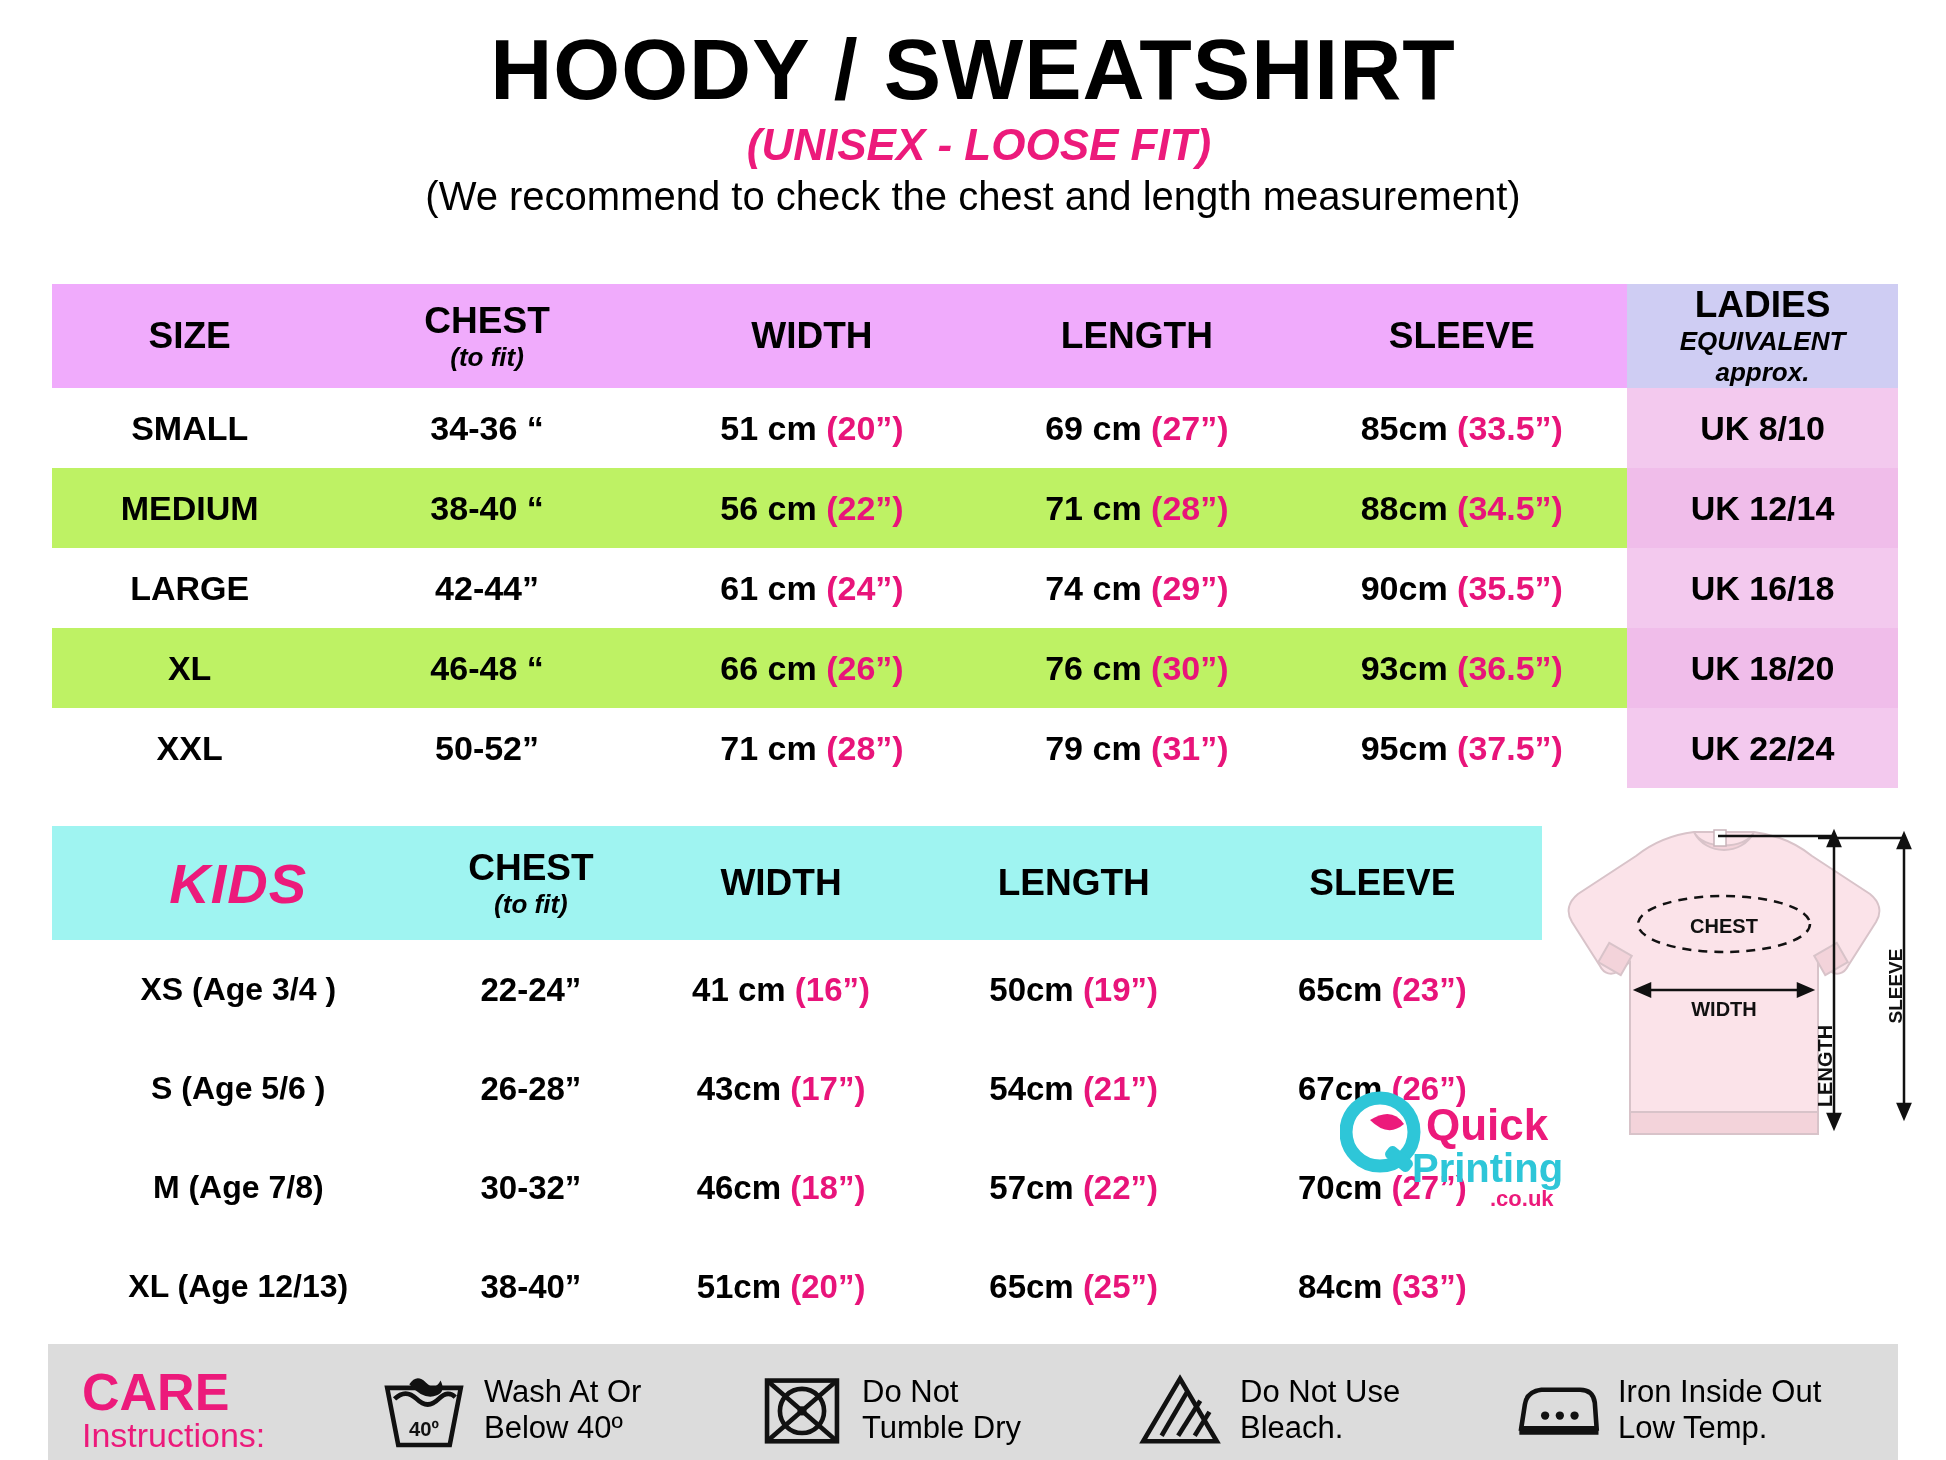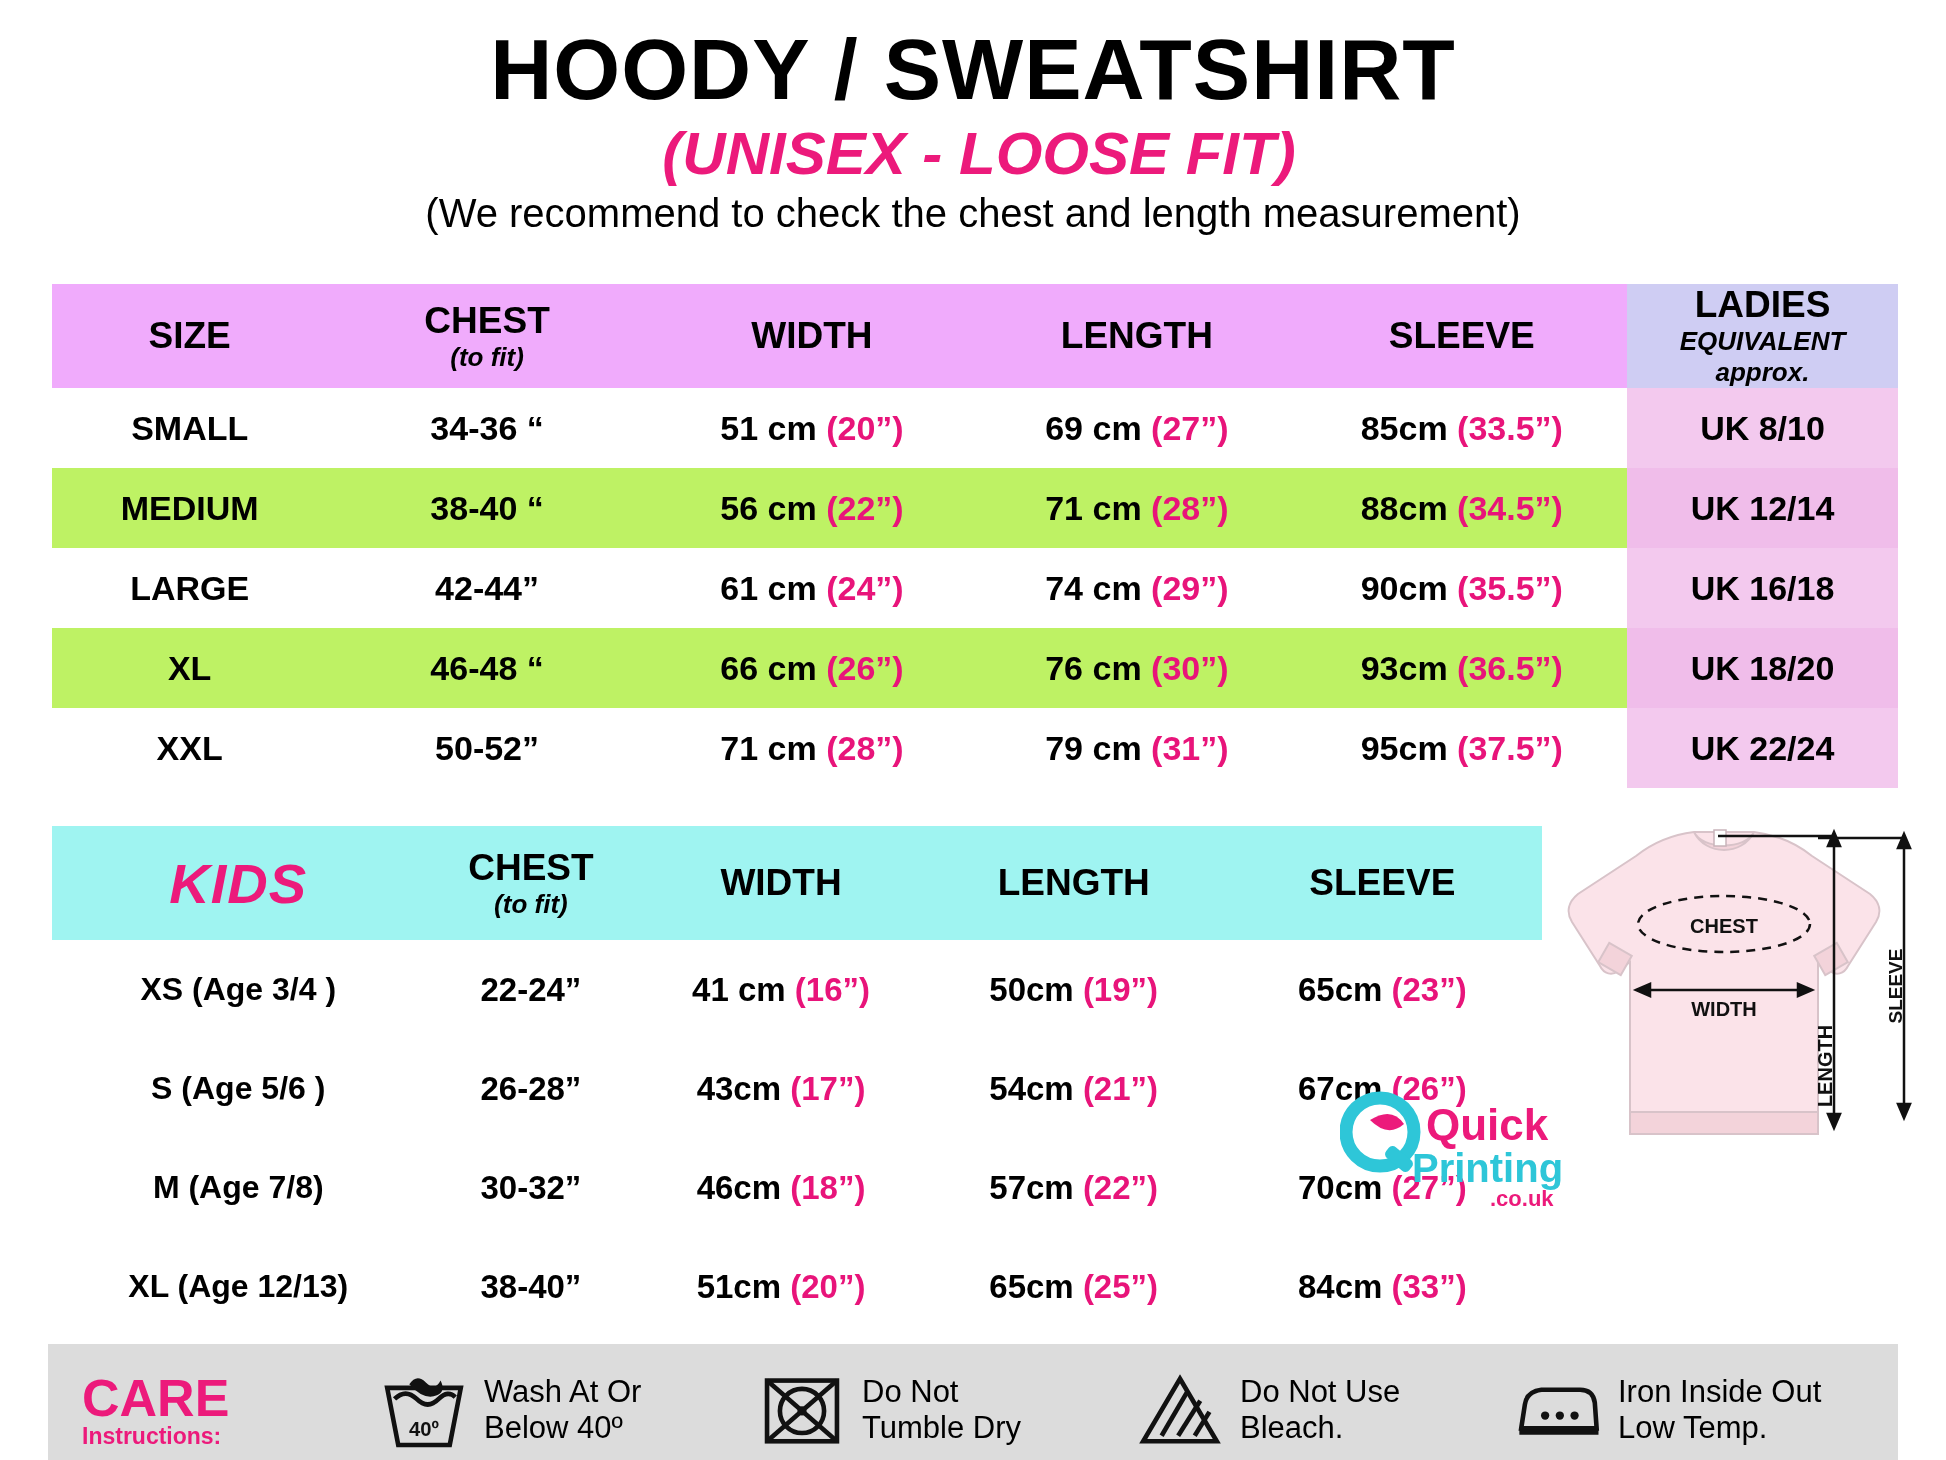--- a/index.html
+++ b/index.html
@@ -25,21 +25,21 @@
   .title {
     text-align: center;
     font-size: 86px;
     font-weight: bold;
     letter-spacing: 1px;
     line-height: 1.0;
     margin-top: 26px;
   }
   .subtitle {
     text-align: center;
-    font-size: 60px;
+    font-size: 44px;
     font-weight: bold;
     font-style: italic;
     color: #ec1a7b;
     line-height: 1.05;
     margin-top: 10px;
     padding-left: 12px;
   }
   .note {
     text-align: center;
     font-size: 40px;
@@ -159,22 +159,22 @@
     padding-left: 34px;
     box-sizing: border-box;
   }
   .care-title .c1 {
     font-size: 52px;
     font-weight: bold;
     color: #ec1a7b;
     line-height: 1.0;
   }
   .care-title .c2 {
-    font-size: 23px;
-    font-weight: bold;
+    font-size: 34px;
+    font-weight: normal;
     color: #ec1a7b;
     line-height: 1.05;
   }
   .care-item {
     display: flex;
     align-items: center;
     gap: 14px;
     width: 378px;
   }
   .care-item .care-text {

